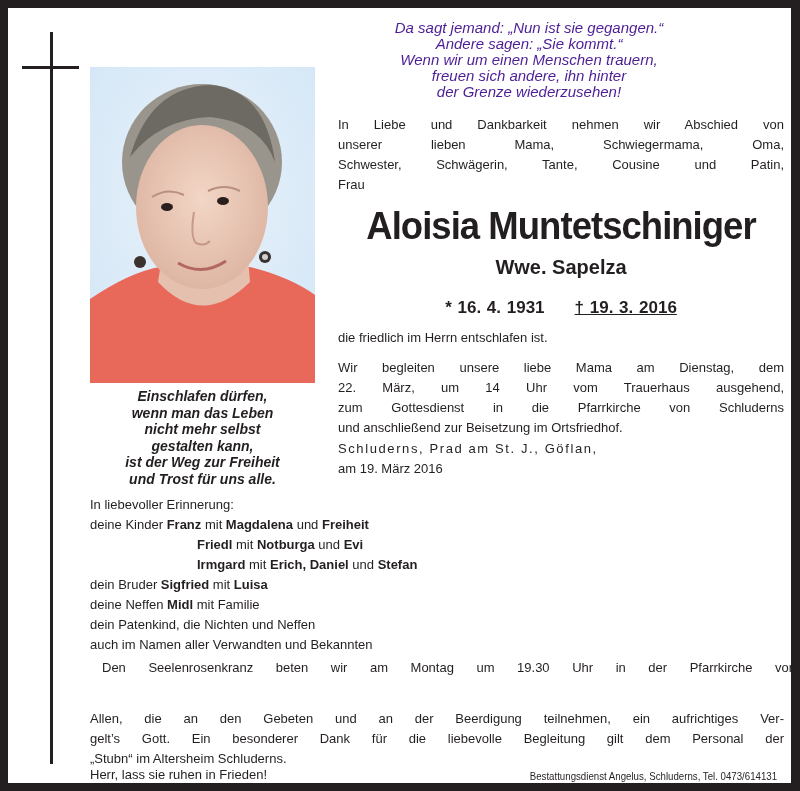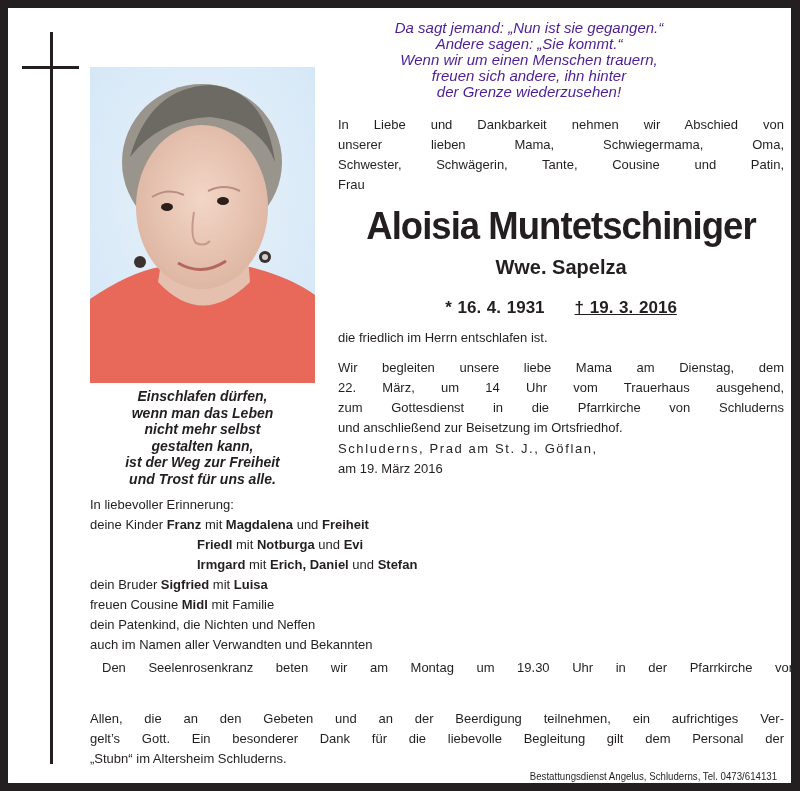--- a/index.html
+++ b/index.html
@@ -162,29 +162,30 @@
     <div>ist der Weg zur Freiheit</div>
     <div>und Trost für uns alle.</div>
   </div>
 
   <div class="family body-text">
     <span class="row">In liebevoller Erinnerung:</span>
     <span class="row"><span>deine Kinder </span><b>Franz</b><span> mit </span><b>Magdalena</b><span> und </span><b>Freiheit</b></span>
     <span class="row indent"><b>Friedl</b><span> mit </span><b>Notburga</b><span> und </span><b>Evi</b></span>
     <span class="row indent"><b>Irmgard</b><span> mit </span><b>Erich, Daniel</b><span> und </span><b>Stefan</b></span>
     <span class="row"><span>dein Bruder </span><b>Sigfried</b><span> mit </span><b>Luisa</b></span>
-    <span class="row"><span>freuen Cousine </span><b>Midl</b><span> mit Familie</span></span>
+    <span class="row"><span>deine Neffen </span><b>Midl</b><span> mit Familie</span></span>
     <span class="row">dein Patenkind, die Nichten und Neffen</span>
     <span class="row">auch im Namen aller Verwandten und Bekannten</span>
   </div>
 
   <div class="rosary body-text">
     <span class="line">Den Seelenrosenkranz beten wir am Montag um 19.30 Uhr in der Pfarrkirche von</span>
   </div>
 
   <div class="thanks body-text">
     <span class="line">Allen, die an den Gebeten und an der Beerdigung teilnehmen, ein aufrichtiges Ver-</span>
     <span class="line">gelt’s Gott. Ein besonderer Dank für die liebevolle Begleitung gilt dem Personal der</span>
     <span class="line last">„Stubn“ im Altersheim Schluderns.</span>
   </div>
 
+  <div class="closing body-text">Herr, lass sie ruhen in Frieden!</div>
   <div class="undertaker">Bestattungsdienst Angelus, Schluderns, Tel. 0473/614131</div>
 </div>
 
 </body></html>

